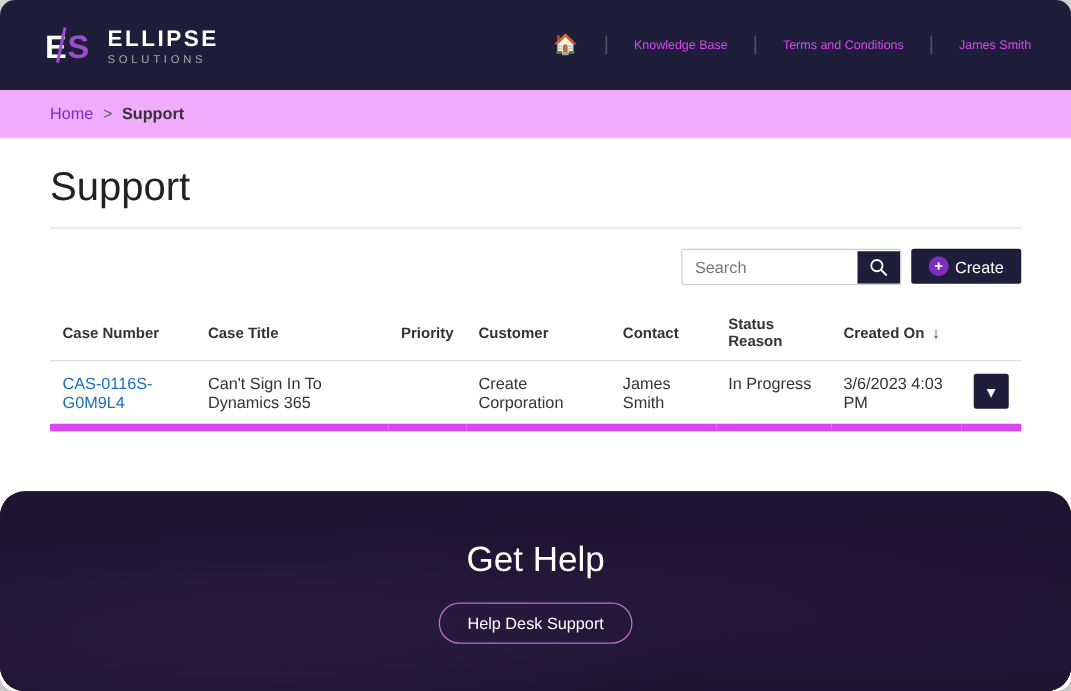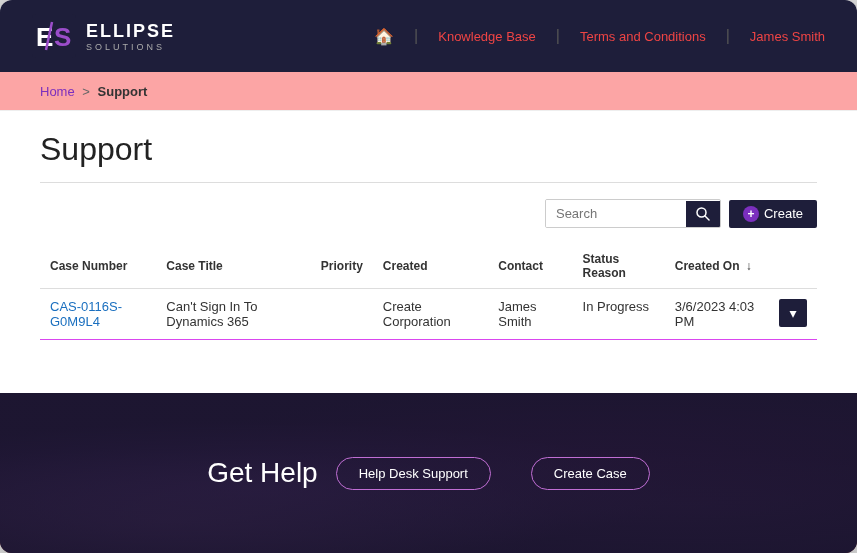--- a/index.html
+++ b/index.html
@@ -58,28 +58,28 @@
     }
     .nav-links .nav-home {
       color: #fff;
       font-size: 16px;
     }
     .nav-divider {
       color: #555;
       font-size: 16px;
     }
     .nav-link {
-      color: #ef4444;
-      font-size: 13px;
+      color: #d946ef;
+      font-size: 10px;
       text-decoration: none;
       cursor: pointer;
     }
     
     .breadcrumb-bar {
-      background: #fca5a5;
+      background: #f0abfc;
       padding: 10px 40px;
       border-bottom: 1px solid #eee;
       flex-shrink: 0;
     }
     .breadcrumb {
       font-size: 13px;
     }
     .breadcrumb .bc-link {
       color: #7b2fbe;
       cursor: pointer;
@@ -104,21 +104,21 @@
       font-size: 32px;
       font-weight: 300;
       color: #222;
       margin-bottom: 16px;
       padding-bottom: 14px;
       border-bottom: 1px solid #ddd;
     }
     .toolbar {
       display: flex;
       justify-content: flex-end;
-      align-items: center;
+      align-items: flex-start;
       gap: 8px;
       margin-bottom: 16px;
     }
     .search-box {
       display: flex;
       align-items: center;
       border: 1px solid #ccc;
       border-radius: 2px;
       overflow: hidden;
     }
@@ -179,21 +179,21 @@
       margin-top: 16px;
     }
     .sort-arrow {
       display: inline-block;
       margin-left: 3px;
     }
     .case-table td {
       font-size: 13px;
       color: #333;
       padding: 10px 10px;
-      border-bottom: 1px solid #d946ef;
+      border-bottom: 6px solid #d946ef;
       vertical-align: top;
     }
     .case-link {
       color: #1a6fbf;
       text-decoration: none;
       cursor: pointer;
     }
     .row-expand {
       width: 28px;
       height: 28px;
@@ -206,26 +206,27 @@
       display: flex;
       align-items: center;
       justify-content: center;
     }
     
     .get-help-section {
       position: relative;
       height: 160px;
       background: #7f1d1d;
       display: flex;
-      flex-direction: row;
+      flex-direction: column;
       align-items: center;
       justify-content: center;
       gap: 18px;
       flex-shrink: 0;
       overflow: hidden;
+      border-radius: 20px;
     }
     .get-help-bg {
       position: absolute;
       inset: 0;
       background: linear-gradient(rgba(30,20,50,0.72), rgba(30,20,50,0.72));
       z-index: 0;
     }
     
     .get-help-img {
       position: absolute;
@@ -331,21 +332,21 @@
         <span>Create</span>
       </button>
     </div>
 
     <table class="case-table">
       <thead>
         <tr>
           <th>Case Number</th>
           <th>Case Title</th>
           <th>Priority</th>
-          <th>Created</th>
+          <th>Customer</th>
           <th>Contact</th>
           <th>Status Reason</th>
           <th style="cursor:pointer;">
             <span>Created On</span>
             <span class="sort-arrow">↓</span>
           </th>
           <th></th>
         </tr>
       </thead>
       <tbody>
@@ -366,16 +367,15 @@
       </tbody>
     </table>
   </div>
 
   <div class="get-help-section">
     <div class="get-help-img"></div>
     <div class="get-help-bg"></div>
     <h2 class="get-help-title">Get Help</h2>
     <div class="get-help-buttons">
       <button class="help-btn">Help Desk Support</button>
-      <button class="help-btn">Create Case</button>
     </div>
   </div>
 </div>
 
 </body></html>

